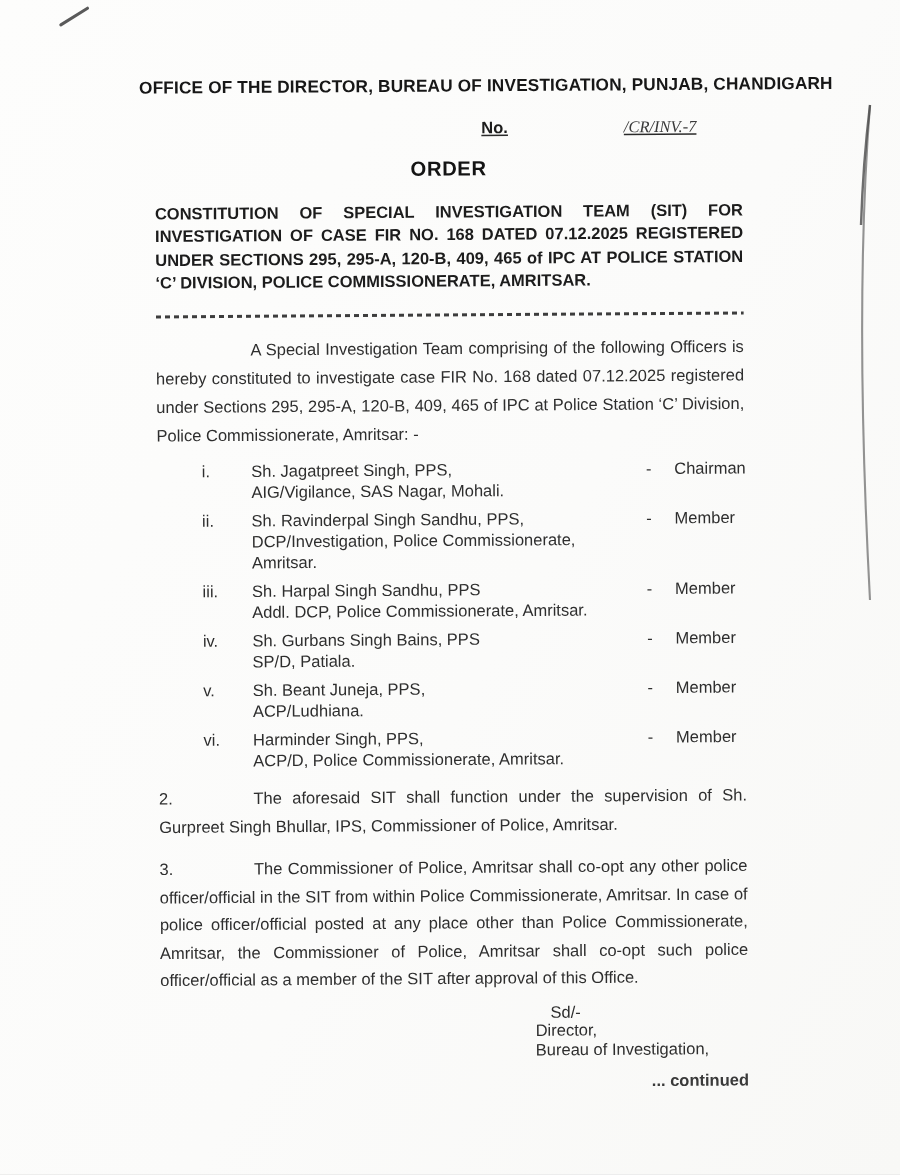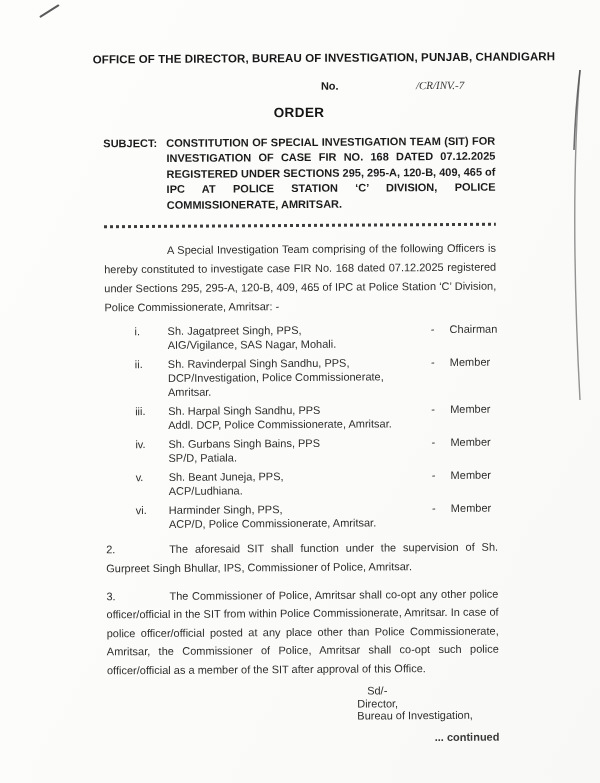--- a/index.html
+++ b/index.html
@@ -24,21 +24,21 @@
     text-align:center;
     font-weight:bold;
     font-size:11.5px;
     letter-spacing:.1px;
     color:#171717;
     white-space:nowrap;
     margin:0 -10px;
   }
   
   .ref-block{margin:15px 0 0 218px;}
-  .ref-row{display:flex;line-height:14.5px;}
+  .ref-row{display:flex;line-height:14.5px;text-decoration:underline;}
   .ref-label{font-weight:bold;font-size:11px;color:#1c1c1c;width:95px;flex:none;}
   .ref-value{font-family:"Liberation Serif",serif;font-style:italic;font-size:11px;color:#3a3a3a;}
   
   .order-title{
     text-align:center;
     font-weight:bold;
     font-size:13.5px;
     letter-spacing:.4px;
     color:#141414;
     margin-top:11px;
@@ -118,21 +118,20 @@
     <div class="ref-block">
       <div class="ref-row">
         <span class="ref-label">No.</span>
         <span class="ref-value">/CR/INV.-7</span>
       </div>
     </div>
 
     <div class="order-title">ORDER</div>
 
     <div class="subject-row">
-      <span class="subject-label">SUBJECT:</span>
       <div class="subject-text">CONSTITUTION OF SPECIAL INVESTIGATION TEAM (SIT) FOR INVESTIGATION OF CASE FIR NO. 168 DATED 07.12.2025 REGISTERED UNDER SECTIONS 295, 295-A, 120-B, 409, 465 of IPC AT POLICE STATION ‘C’ DIVISION, POLICE COMMISSIONERATE, AMRITSAR.</div>
     </div>
 
     <div class="separator"></div>
 
     <div class="para para-1">A Special Investigation Team comprising of the following Officers is hereby constituted to investigate case FIR No. 168 dated 07.12.2025 registered under Sections 295, 295-A, 120-B, 409, 465 of IPC at Police Station ‘C’ Division, Police Commissionerate, Amritsar: -</div>
 
     <div class="members">
 
       <div class="member-row">

